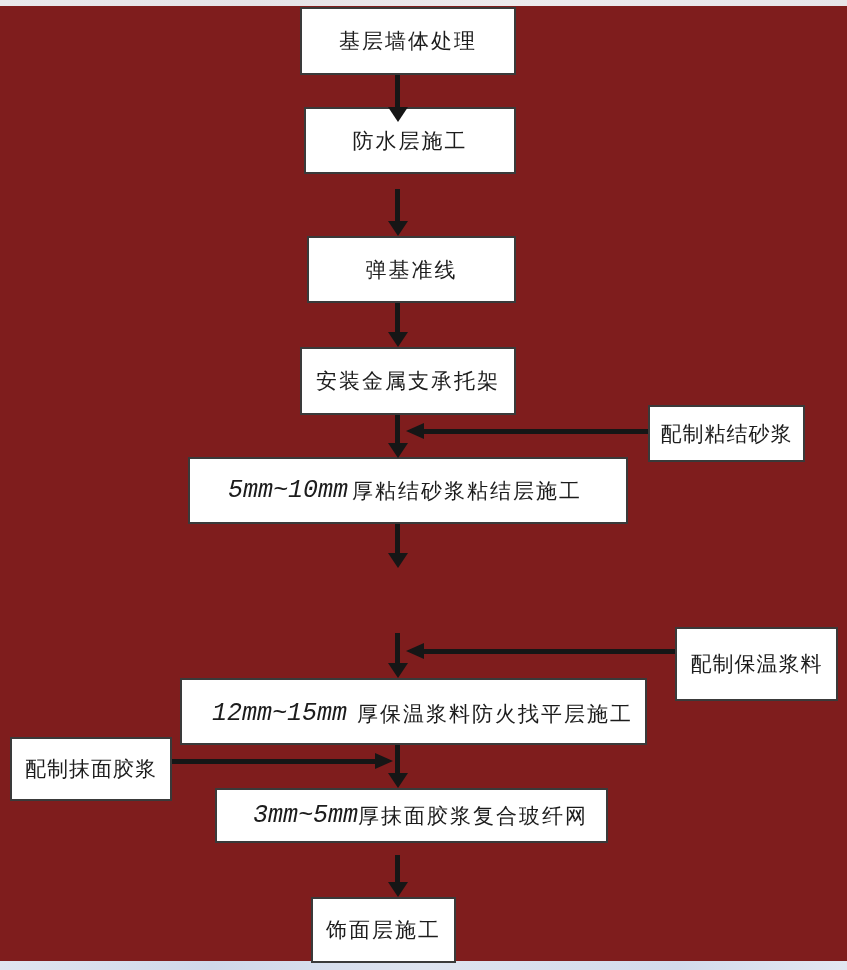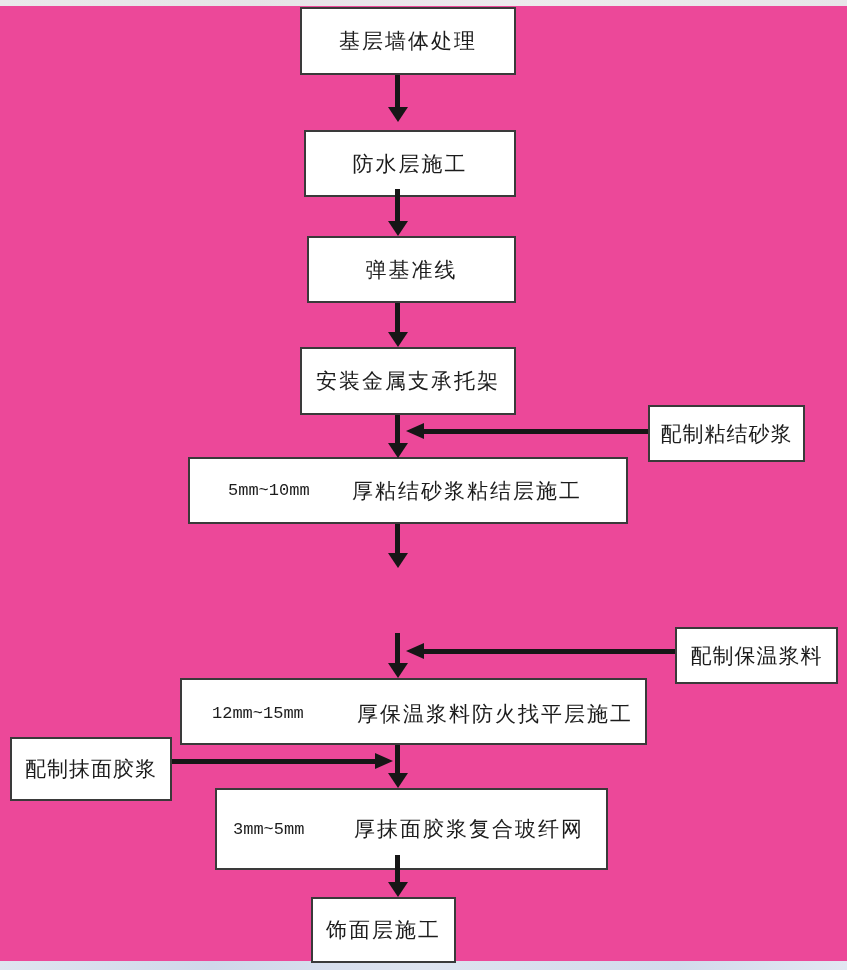--- a/index.html
+++ b/index.html
@@ -1,20 +1,20 @@
 <!DOCTYPE html>
 <html><head>
 <meta charset="utf-8">
 <style>
   html, body { margin: 0; padding: 0; background: #ffffff; }
   #canvas {
     position: relative;
     width: 847px;
     height: 970px;
-    background: #ec4899;
+    background: #7f1d1d;
     overflow: hidden;
     font-family: "Liberation Serif", "DejaVu Serif", serif;
     color: #1c1c1c;
   }
   
   .band-top {
     position: absolute; left: 0; top: 0; width: 847px; height: 6px;
     background: linear-gradient(90deg, #eae8eb, #e6e3e7 30%, #edeaed 60%, #e7e5e9);
   }
   .band-bottom {
@@ -32,23 +32,24 @@
     justify-content: center;
   }
   .box.split { justify-content: flex-start; }
   .cn {
     font-size: 21px;
     letter-spacing: 2px;
     white-space: nowrap;
   }
   .spec {
     font-family: "Liberation Mono", "DejaVu Sans Mono", monospace;
-    font-size: 17px;
+    font-size: 25px;
     letter-spacing: 0;
     white-space: nowrap;
+    font-style: italic;
   }
   .split .cn { margin-left: auto; }
   .side .cn { font-size: 21px; letter-spacing: 1px; font-family: Liberation Serif, serif; }
   
   .vshaft { position: absolute; width: 5px; background: #161616; }
   .vhead {
     position: absolute; width: 0; height: 0;
     border-left: 10px solid transparent;
     border-right: 10px solid transparent;
     border-top: 15px solid #161616;
@@ -72,21 +73,21 @@
 
 <div id="canvas">
 
   <div class="band-top"></div>
   <div class="band-bottom"></div>
 
   <div class="box" style="left:300px;top:7px;width:216px;height:68px">
     <span class="cn">基层墙体处理</span>
   </div>
 
-  <div class="box" style="left:304px;top:130px;width:212px;height:67px">
+  <div class="box" style="left:304px;top:107px;width:212px;height:67px">
     <span class="cn">防水层施工</span>
   </div>
 
   <div class="box" style="left:307px;top:236px;width:209px;height:67px">
     <span class="cn">弹基准线</span>
   </div>
 
   <div class="box" style="left:300px;top:347px;width:216px;height:68px">
     <span class="cn">安装金属支承托架</span>
   </div>
@@ -95,34 +96,34 @@
     <span class="spec">5mm~10mm</span>
     <span class="cn">厚粘结砂浆粘结层施工</span>
   </div>
 
 
   <div class="box split" style="left:180px;top:678px;width:467px;height:67px;padding:4px 12px 0 30px">
     <span class="spec">12mm~15mm</span>
     <span class="cn">厚保温浆料防火找平层施工</span>
   </div>
 
-  <div class="box split" style="left:215px;top:788px;width:393px;height:82px;padding:0 22px 0 16px">
+  <div class="box split" style="left:215px;top:788px;width:393px;height:55px;padding:0 22px 0 36px">
     <span class="spec">3mm~5mm</span>
     <span class="cn">厚抹面胶浆复合玻纤网</span>
   </div>
 
   <div class="box" style="left:311px;top:897px;width:145px;height:66px">
     <span class="cn">饰面层施工</span>
   </div>
 
   <div class="box side" style="left:648px;top:405px;width:157px;height:57px">
     <span class="cn">配制粘结砂浆</span>
   </div>
 
-  <div class="box side" style="left:675px;top:627px;width:163px;height:57px">
+  <div class="box side" style="left:675px;top:627px;width:163px;height:74px">
     <span class="cn">配制保温浆料</span>
   </div>
 
   <div class="box side" style="left:10px;top:737px;width:162px;height:64px">
     <span class="cn">配制抹面胶浆</span>
   </div>
 
   <div class="vshaft" style="left:395px;top:75px;height:33px"></div>
   <div class="vhead" style="left:388px;top:107px"></div>
 

